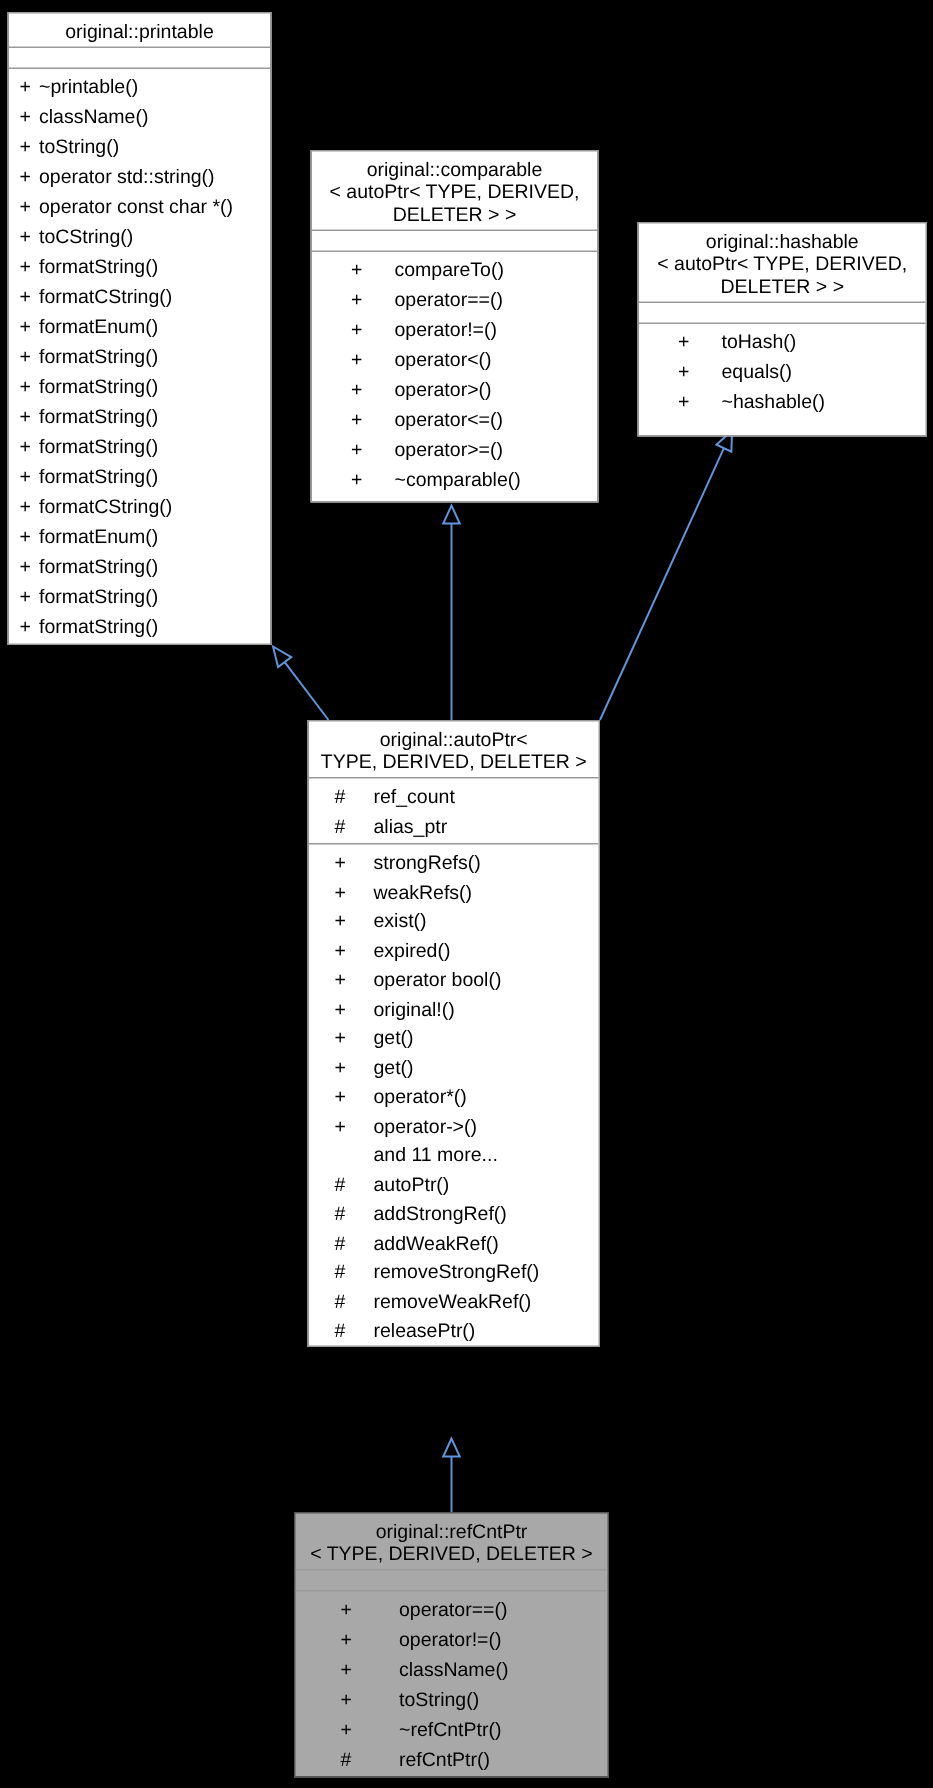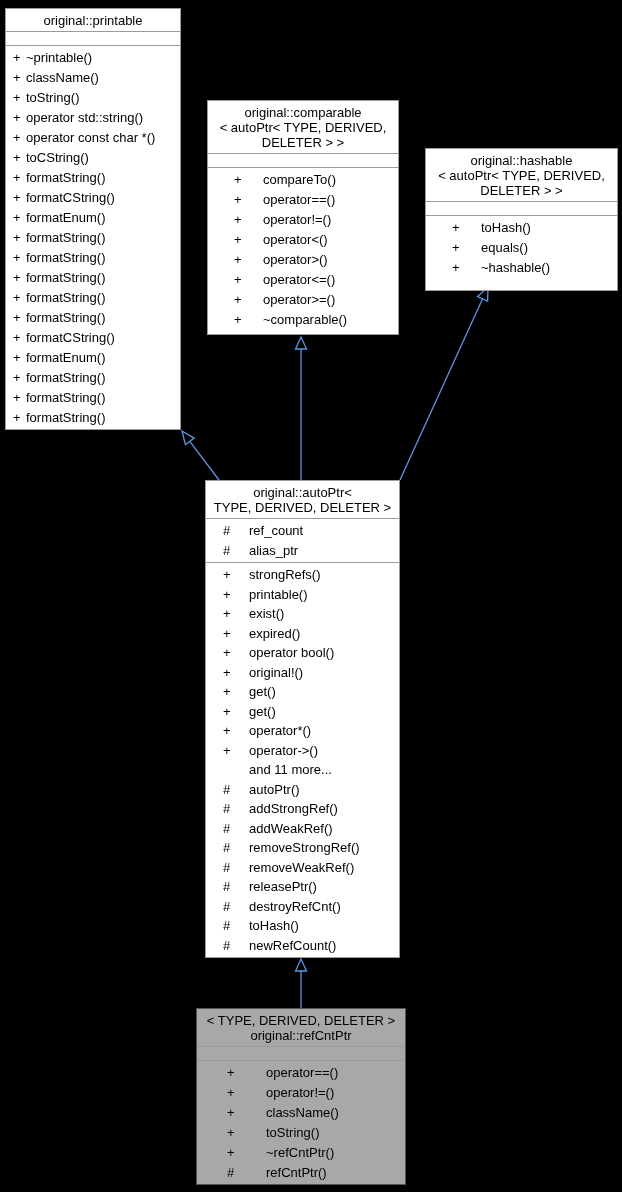--- a/index.html
+++ b/index.html
@@ -40,21 +40,21 @@
   #box-printable .vis{width:13px;}
 
   #box-comparable{left:207px;top:100px;width:192px;height:235px;}
   #box-comparable .uml-row{padding-left:26px;}
   #box-comparable .vis{width:29px;}
 
   #box-hashable{left:425px;top:148px;width:193px;height:143px;}
   #box-hashable .uml-row{padding-left:26px;}
   #box-hashable .vis{width:29px;}
 
-  #box-autoptr{left:205px;top:480px;width:195px;height:478px;}
+  #box-autoptr{left:205px;top:480px;width:195px;height:418px;}
   #box-autoptr .uml-row{padding-left:17px;line-height:19.5px;}
   #box-autoptr .vis{width:26px;}
 
   #box-refcntptr{left:196px;top:1008px;width:210px;height:177px;}
   #box-refcntptr .uml-row{padding-left:30px;}
   #box-refcntptr .vis{width:39px;}
 </style>
 </head>
 <body>
 
@@ -245,21 +245,21 @@
           <span class="mname">alias_ptr</span>
         </div>
       </div>
       <div class="uml-section methods">
         <div class="uml-row">
           <span class="vis">+</span>
           <span class="mname">strongRefs()</span>
         </div>
         <div class="uml-row">
           <span class="vis">+</span>
-          <span class="mname">printable()</span>
+          <span class="mname">weakRefs()</span>
         </div>
         <div class="uml-row">
           <span class="vis">+</span>
           <span class="mname">exist()</span>
         </div>
         <div class="uml-row">
           <span class="vis">+</span>
           <span class="mname">expired()</span>
         </div>
         <div class="uml-row">
@@ -324,22 +324,22 @@
         </div>
         <div class="uml-row">
           <span class="vis">#</span>
           <span class="mname">newRefCount()</span>
         </div>
       </div>
     </div>
 
   <div class="uml-box current" id="box-refcntptr">
       <div class="uml-title">
+        <div class="title-line">original::refCntPtr</div>
         <div class="title-line">&lt; TYPE, DERIVED, DELETER &gt;</div>
-        <div class="title-line">original::refCntPtr</div>
       </div>
       <div class="uml-section attrs"></div>
       <div class="uml-section methods">
         <div class="uml-row">
           <span class="vis">+</span>
           <span class="mname">operator==()</span>
         </div>
         <div class="uml-row">
           <span class="vis">+</span>
           <span class="mname">operator!=()</span>

